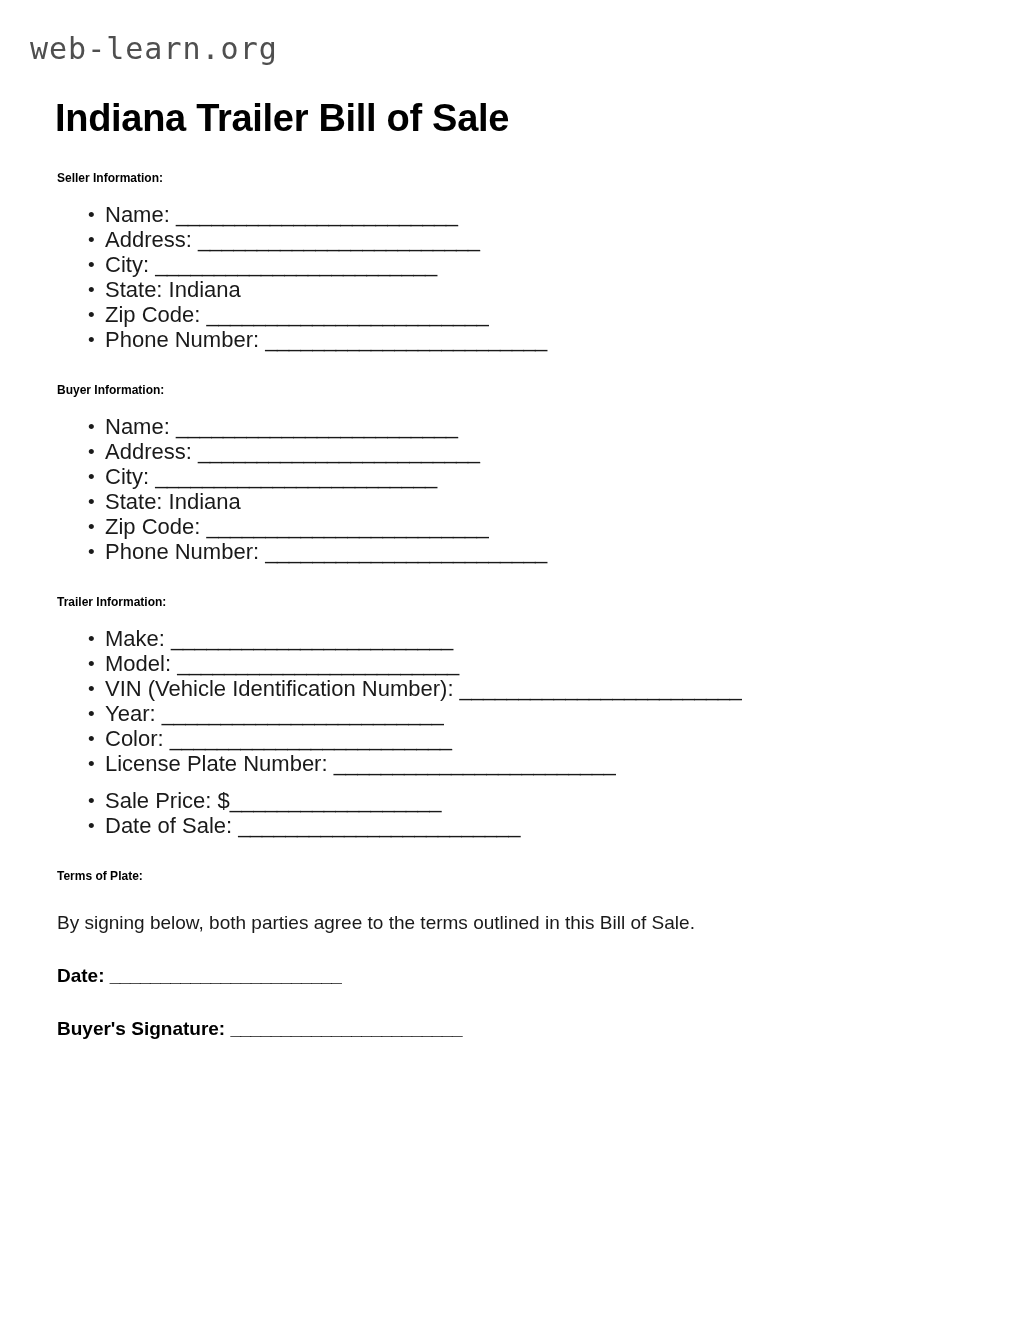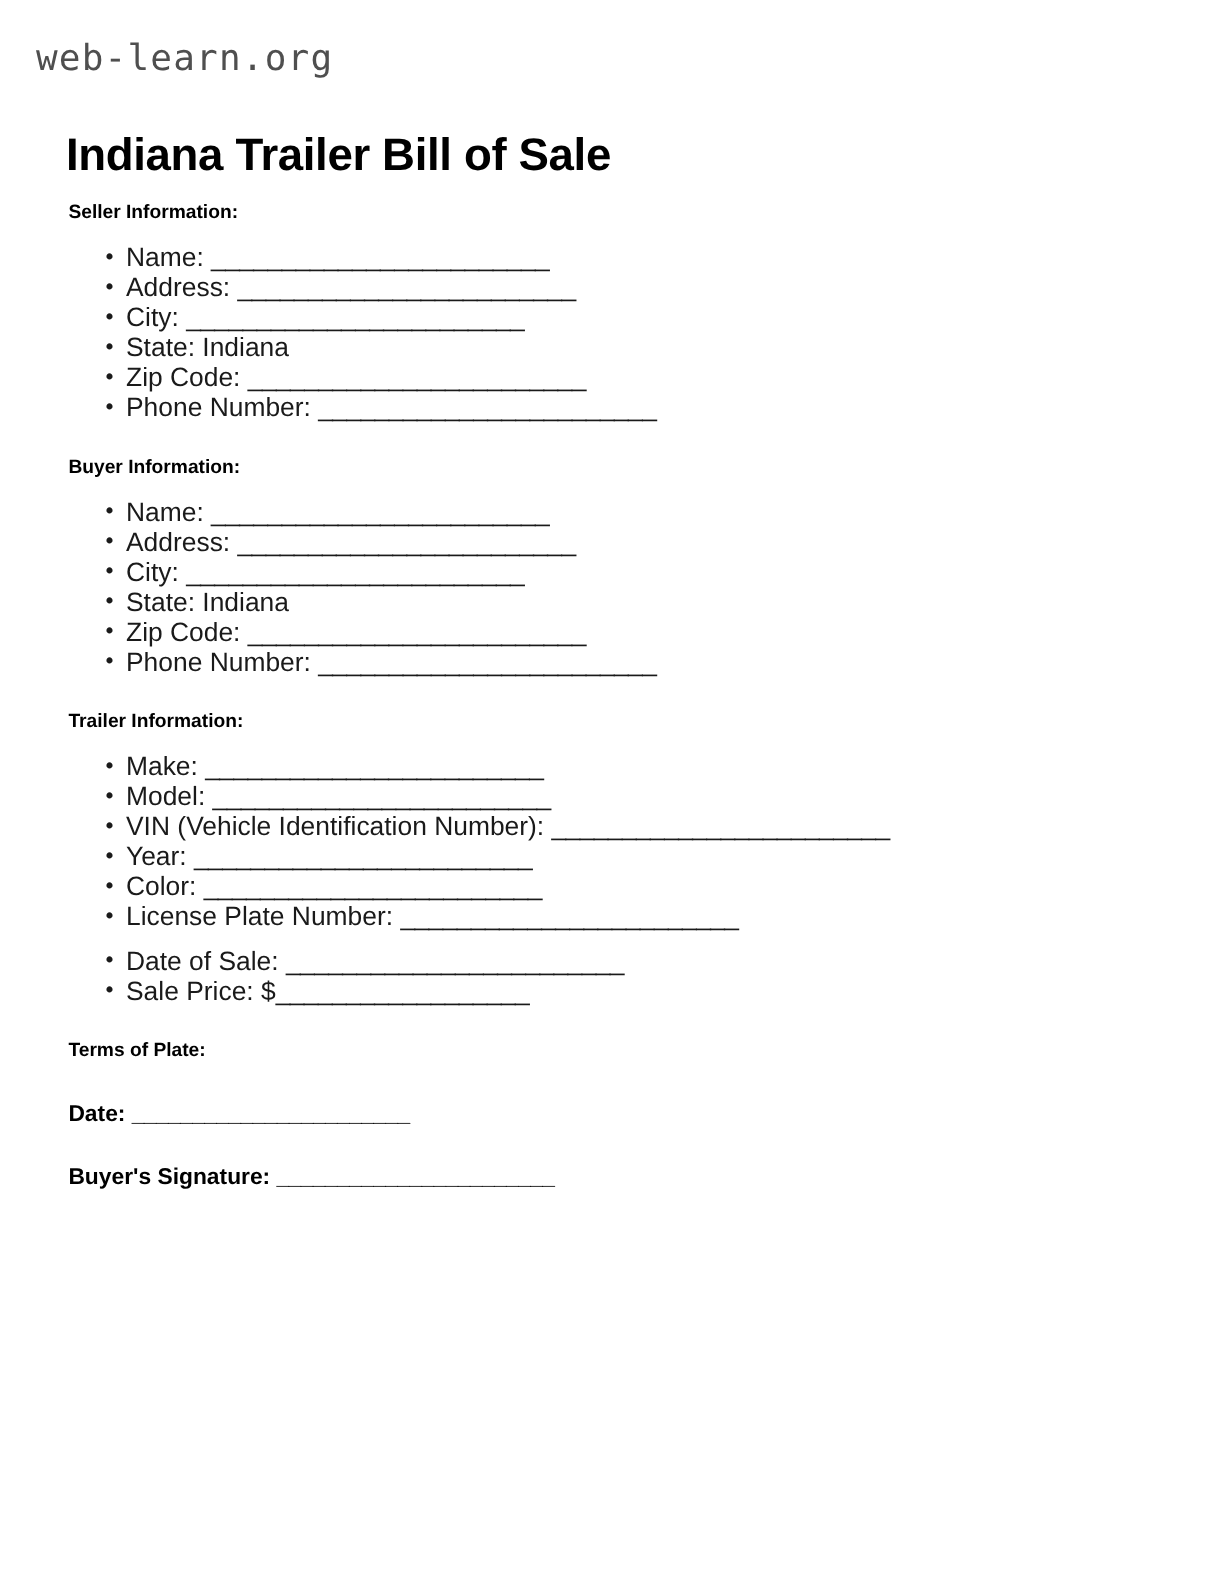--- a/index.html
+++ b/index.html
@@ -30,21 +30,21 @@
     font-size: 30px;
     letter-spacing: 1px;
     color: #4f4f4f;
     font-weight: 400;
     line-height: 1;
     white-space: nowrap;
   }
   .doc-title {
     position: absolute;
     left: 55px;
-    top: 84px;
+    top: 72px;
     font-size: 38px;
     font-weight: bold;
     letter-spacing: -0.3px;
     color: #000000;
     line-height: 1.15;
     white-space: nowrap;
   }
   .content {
     position: absolute;
     left: 0;
@@ -53,21 +53,21 @@
   }
   .intro {
     margin: 0 57px 0 57px;
     font-size: 19px;
     line-height: 25px;
     color: #1a1a1a;
     max-width: 888px;
   }
   .section-heading {
     margin: 26px 0 0 57px;
-    font-size: 16px;
+    font-size: 12px;
     font-weight: bold;
     color: #000000;
     line-height: 24px;
   }
   ul.fields {
     margin: 12px 0 0 0;
     padding: 0 0 0 88px;
     list-style: none;
   }
   ul.fields li {
@@ -145,23 +145,24 @@
     <ul class="fields">
       <li><span>Make: </span><span class="blank">________________________</span></li>
       <li><span>Model: </span><span class="blank">________________________</span></li>
       <li><span>VIN (Vehicle Identification Number): </span><span class="blank">________________________</span></li>
       <li><span>Year: </span><span class="blank">________________________</span></li>
       <li><span>Color: </span><span class="blank">________________________</span></li>
       <li><span>License Plate Number: </span><span class="blank">________________________</span></li>
     </ul>
 
     <ul class="fields">
+      <li><span>Sale Price: $</span><span class="blank">__________________</span></li>
       <li><span>Date of Sale: </span><span class="blank">________________________</span></li>
-      <li><span>Sale Price: $</span><span class="blank">__________________</span></li>
     </ul>
 
     <h2 class="section-heading">Terms of Plate:</h2>
+    <p class="para">By signing below, both parties agree to the terms outlined in this Bill of Sale.</p>
 
     <div class="sig-line"><span>Date: </span><span class="blank">_______________________</span></div>
     <div class="sig-line"><span>Buyer's Signature: </span><span class="blank">_______________________</span></div>
 
   </div>
 </div>
 
 </body></html>

